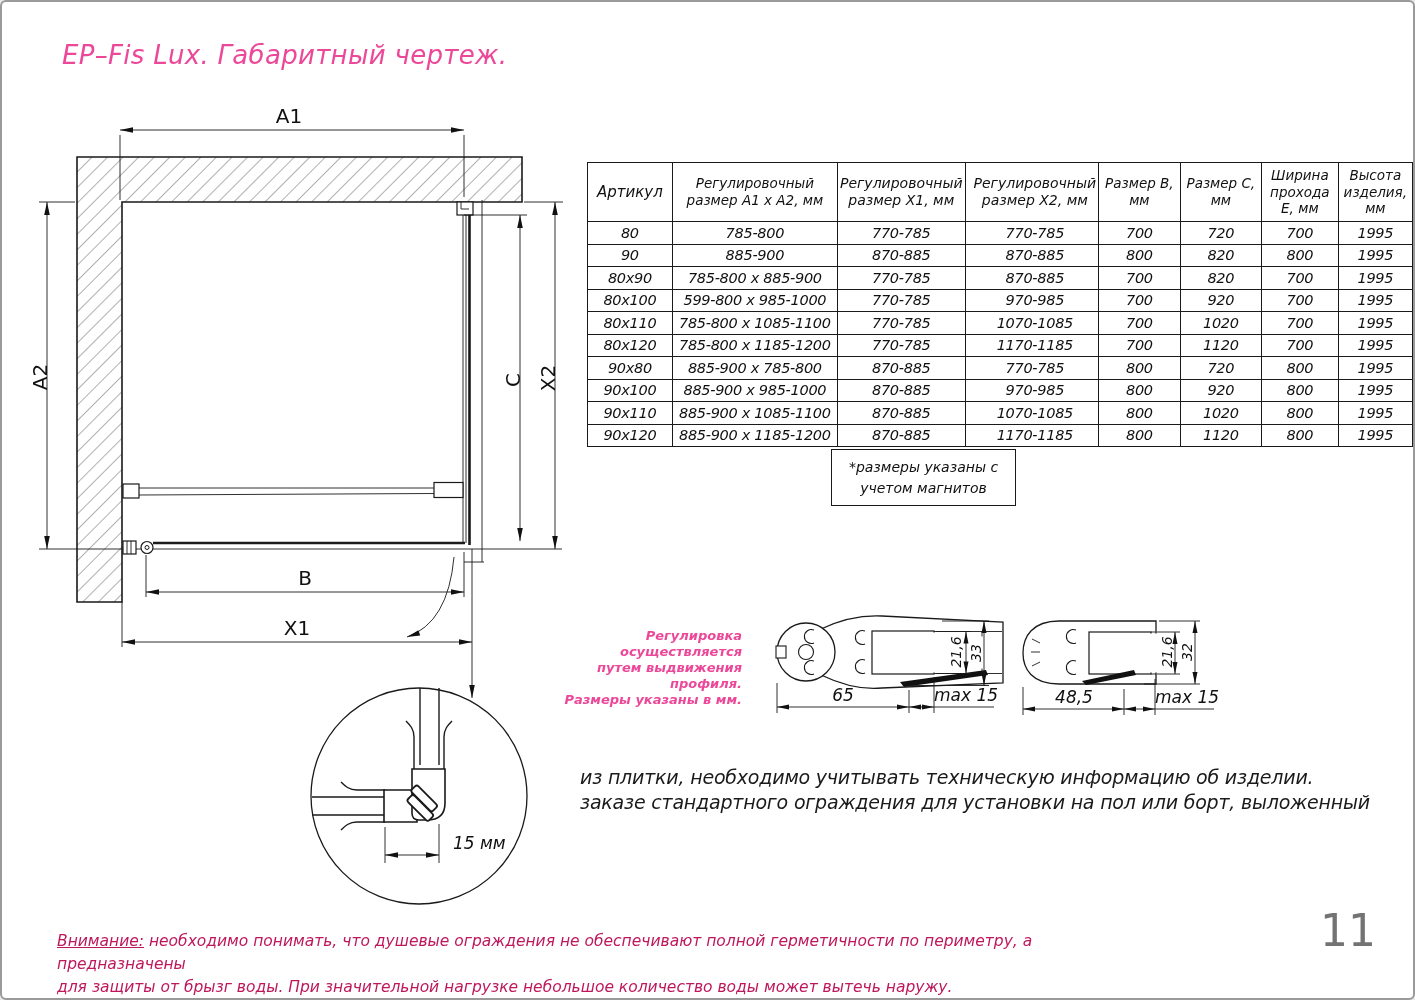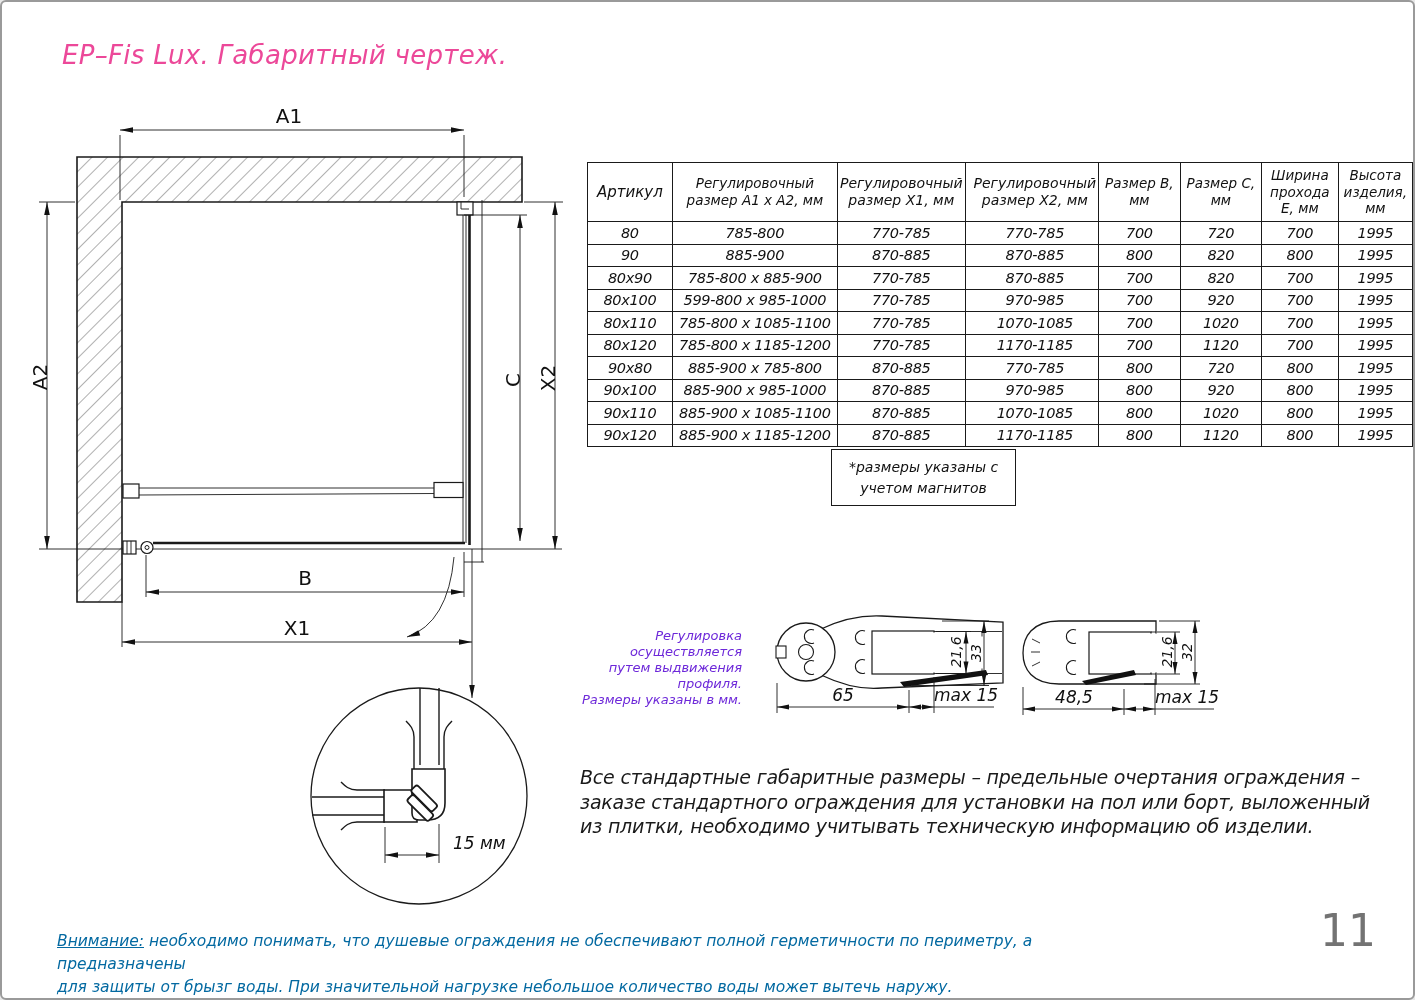--- a/index.html
+++ b/index.html
@@ -27,23 +27,23 @@
   #size-table .c6{width:77px;}
   #size-table .c7{width:72px;}
   #size-table th.c0{font-size:15px;}
   #size-table th.c2,#size-table th.c3{font-size:14px;}
   #footnote-box{
     left:829px;top:447px;width:185px;height:57px;border:1.4px solid #1a1a1a;background:#fff;
     display:flex;align-items:center;justify-content:center;text-align:center;
     font-size:14px;font-style:italic;line-height:1.5;padding:0 6px;box-sizing:border-box;
   }
   
-  #adjust-note{left:548px;top:626px;width:192px;text-align:right;font-size:13px;font-style:italic;line-height:16px;color:#6d28d9;}
+  #adjust-note{left:548px;top:626px;width:192px;text-align:right;font-size:13px;font-style:italic;line-height:16px;color:#ec4899;font-weight:bold;}
   #description{left:578px;top:763px;font-size:19px;font-style:italic;line-height:24.5px;color:#1a1a1a;letter-spacing:-0.2px;}
-  #warning{left:55px;top:928px;width:1040px;font-size:15.5px;font-style:italic;line-height:23px;color:#0369a1;}
+  #warning{left:55px;top:928px;width:1040px;font-size:15.5px;font-style:italic;line-height:23px;color:#be185d;}
   #warning .u{text-decoration:underline;}
   #page-number{left:1318px;top:903px;font-size:44px;color:#737373;}
   
   .ln{stroke:#1a1a1a;stroke-width:0.9;fill:none;}
   .md{stroke:#1a1a1a;stroke-width:1.4;fill:none;}
   .thick{stroke:#1a1a1a;stroke-width:2.6;fill:none;}
   .dim{stroke:#1a1a1a;stroke-width:0.9;fill:none;}
   .pf{fill:#ffffff;stroke:#1a1a1a;stroke-width:1.3;}
   .pf2{fill:#ffffff;stroke:#1a1a1a;stroke-width:1.1;}
   text.dlab{font-family:"DejaVu Sans",sans-serif;font-size:20px;fill:#111;}
@@ -356,23 +356,22 @@
     </g>
   </svg>
 
   <div id="adjust-note" class="abs">
     <div>Регулировка осуществляется</div>
     <div>путем выдвижения профиля.</div>
     <div>Размеры указаны в мм.</div>
   </div>
 
   <div id="description" class="abs">
-    <div>Все стандартные габаритные размеры – предельные очертания ограждения –</div>
+    <div>из плитки, необходимо учитывать техническую информацию об изделии.</div>
     <div>заказе стандартного ограждения для установки на пол или борт, выложенный</div>
-    <div>из плитки, необходимо учитывать техническую информацию об изделии.</div>
   </div>
 
   <div id="warning" class="abs">
     <div><span class="u">Внимание:</span><span> необходимо понимать, что душевые ограждения не обеспечивают полной герметичности по периметру, а предназначены</span></div>
     <div>для защиты от брызг воды. При значительной нагрузке небольшое количество воды может вытечь наружу.</div>
   </div>
 
   <div id="page-number" class="abs">11</div>
 
 </div>

